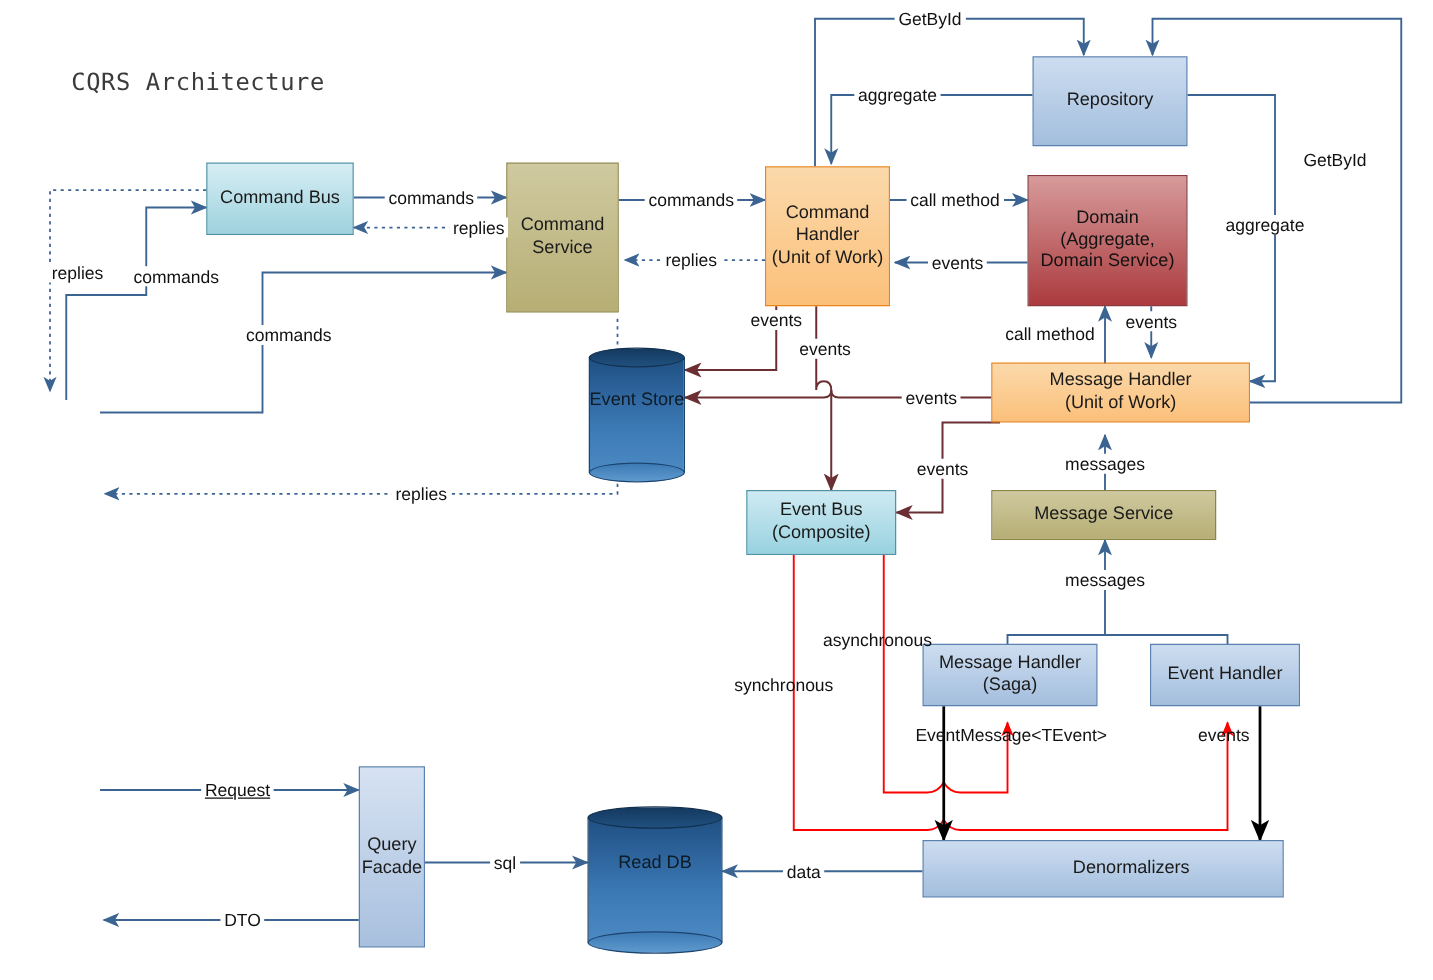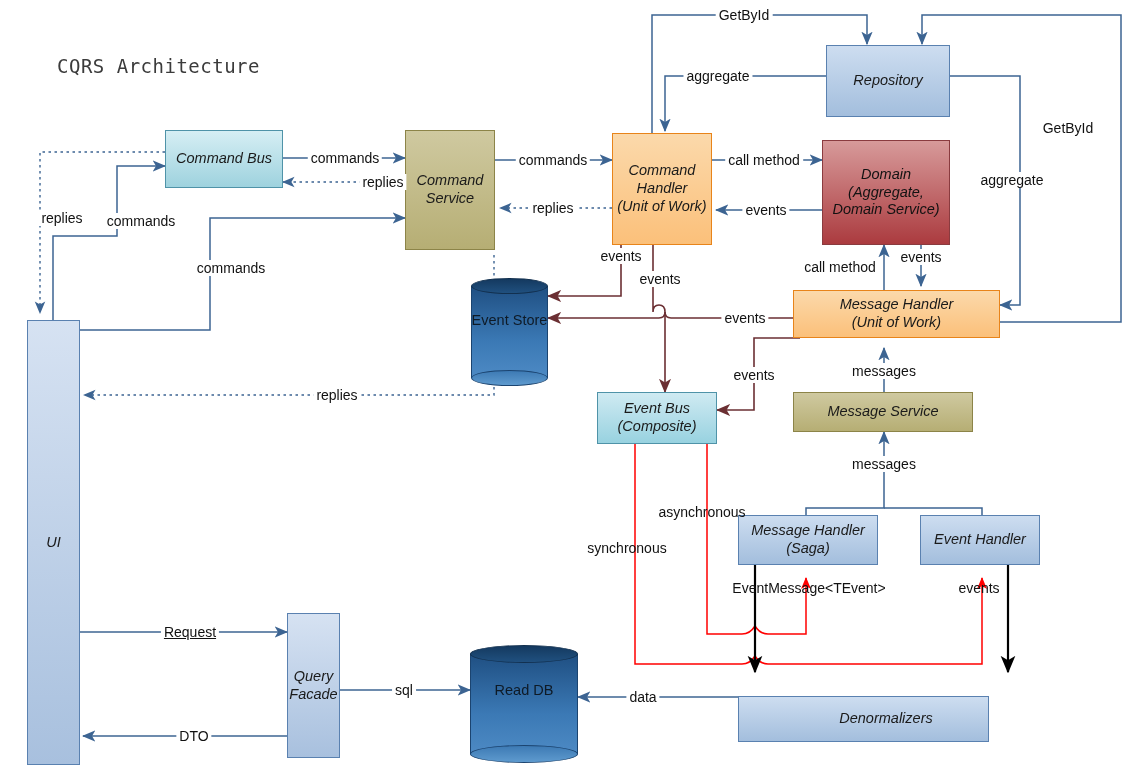--- a/index.html
+++ b/index.html
@@ -5,21 +5,21 @@
   html,body{margin:0;padding:0;background:#ffffff;}
   body{width:1146px;height:784px;font-family:"Liberation Sans",sans-serif;}
   #stage{position:relative;width:1146px;height:784px;overflow:hidden;background:#fff;}
   svg.layer{position:absolute;left:0;top:0;width:1146px;height:784px;}
   .title{
     position:absolute;left:57px;top:55px;
     font-family:"DejaVu Sans Mono","Liberation Mono",monospace;
     font-size:19px;color:#3b3b3b;letter-spacing:0.5px;white-space:nowrap;
   }
   .node{position:absolute;box-sizing:border-box;display:flex;align-items:center;justify-content:center;
-        text-align:right;color:#1a1a1a;font-size:14.5px;line-height:1.22;font-style:italic;}
+        text-align:right;color:#1a1a1a;font-size:14.5px;line-height:1.22;}
   .node span{display:block;padding:0 3px;}
   .lbl{position:absolute;font-size:14px;color:#111;background:#fff;padding:0 3px;white-space:nowrap;
        transform:translate(-50%,-50%);}
   .lbl.nobg{background:transparent;}
 
   
   .bx-cmdbus{background:linear-gradient(180deg,#d6eef4 0%,#9ed2de 100%);border:1.2px solid #4f93a8;}
   .bx-service{background:linear-gradient(180deg,#cfc9a0 0%,#b6ae74 100%);border:1.2px solid #8c8448;}
   .bx-handler{background:linear-gradient(180deg,#fbd9ab 0%,#fbc07a 100%);border:1.4px solid #e8841a;}
   .bx-domain{background:linear-gradient(180deg,#d79a9a 0%,#ab3b3f 100%);border:1.2px solid #8a3b3f;color:#121212;}
@@ -184,27 +184,24 @@
 
   <div class="node bx-blue" style="left:738px;top:515px;width:140px;height:50px;flex-direction:column;">
     <span>Message Handler</span>
     <span>(Saga)</span>
   </div>
 
   <div class="node bx-blue" style="left:920px;top:515px;width:120px;height:50px;">
     <span>Event Handler</span>
   </div>
 
-  <div class="node bx-blue" style="left:738px;top:696px;width:251px;height:46px;padding-left:45px;">
+  <div class="node bx-blue" style="left:738px;top:672px;width:289px;height:46px;padding-left:45px;">
     <span>Denormalizers</span>
   </div>
 
-  <div class="node bx-ui" style="left:27px;top:320px;width:53px;height:445px;">
-    <span>UI</span>
-  </div>
 
   <div class="node bx-ui" style="left:287px;top:613px;width:53px;height:145px;flex-direction:column;">
     <span>Query</span>
     <span>Facade</span>
   </div>
 
   <div class="cyl" style="left:470px;top:645px;width:108px;height:122px;">
     <div class="body" style="top:9px;height:100px;"></div>
     <div class="top" style="top:0;height:18px;"></div>
     <div class="bot" style="top:100px;height:18px;"></div>

